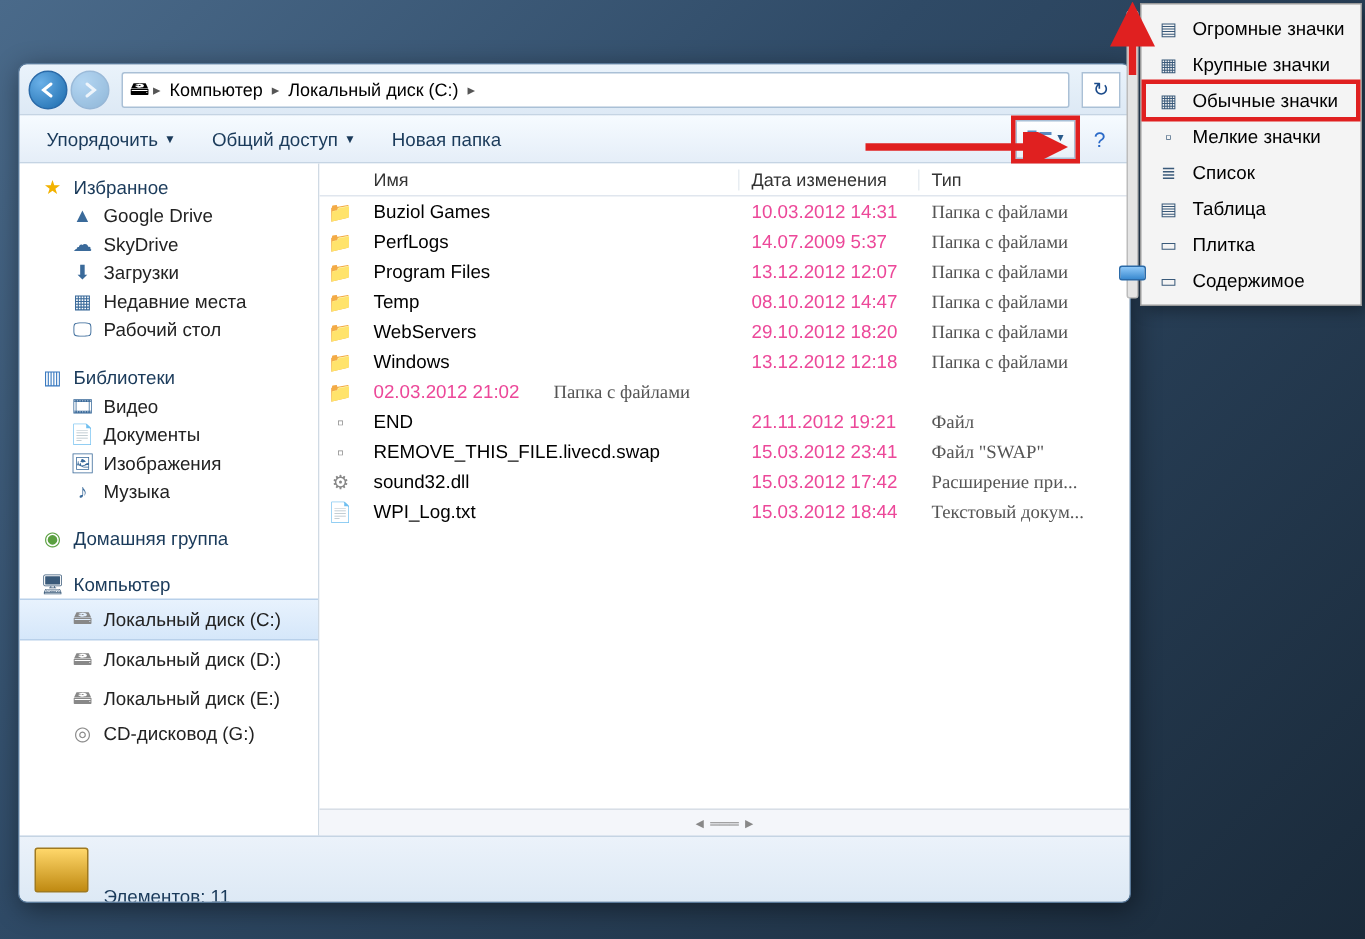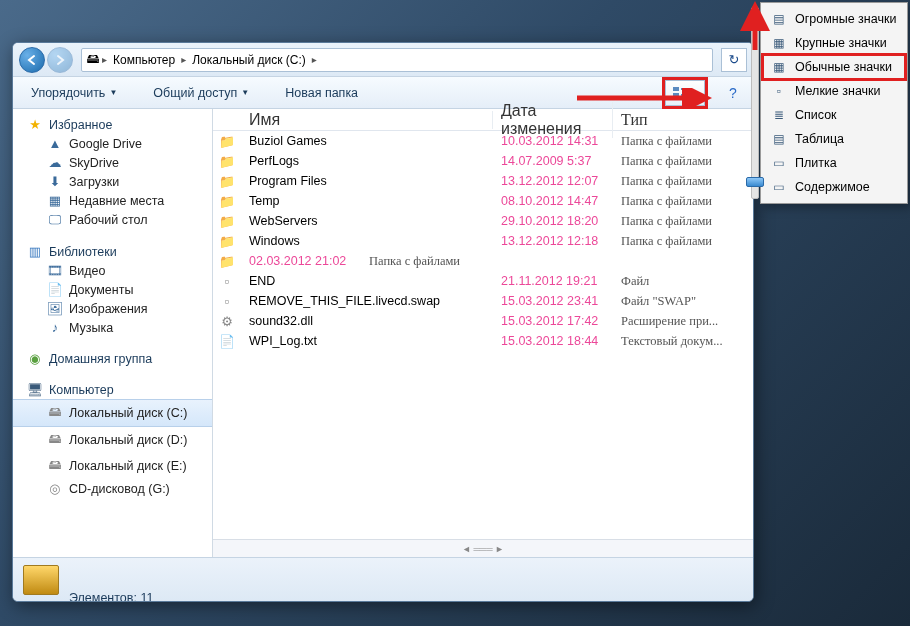--- a/index.html
+++ b/index.html
@@ -63,21 +63,21 @@
     font-size: 13px; color: #1a4a8a;
   }
   
   .toolbar {
     height: 32px;
     background: linear-gradient(#f6fbff, #e5eef8);
     border-bottom: 1px solid #c5d4e3;
     display: flex; align-items: center;
     padding: 0 8px;
     font-size: 12.5px; color: #1a3a5a;
-    gap: 16px;
+    gap: 4px;
   }
   .tb-item { padding: 4px 10px; border-radius: 2px; display:flex; align-items:center; gap:4px; }
   .tb-sep { flex:1; }
   .tb-views {
     width: 40px; height: 26px;
     border: 1px solid #aac0d6;
     background: linear-gradient(#fff,#e8f0f8);
     display:flex; align-items:center; justify-content:center;
     color:#2a5a8a; font-size:15px;
     position: relative;
@@ -109,28 +109,28 @@
   .ico { width:16px; display:inline-flex; justify-content:center; font-size:13px; }
   
   .main {
     flex:1; background:#fff;
     display:flex; flex-direction:column;
     min-width:0;
   }
   .cols {
     display:flex; height:22px;
     border-bottom:1px solid #e0e6ee;
-    font-size:16px; color:#333;
+    font-size:12px; color:#333;
     align-items:center;
   }
   .cols > div { padding:0 8px; border-right:1px solid #e8edf2; }
   .c-icon{ width:28px; border:none;}
   .c-name{ flex:1; min-width:0;}
   .c-date{ width:120px;}
-  .c-type{ width:140px;font-family:Liberation Serif, serif;}
+  .c-type{ width:140px;}
   .row {
     display:flex; height:20px;
     font-size:12.5px;
     align-items:center;
   }
   .row > div { padding:0 8px; white-space:nowrap; overflow:hidden; text-overflow:ellipsis; }
   .r-icon{ width:28px; display:flex; justify-content:center; font-size:13px;}
   .r-name{ flex:1; color:#000; min-width:0;}
   .r-date{ width:120px; color:#ec4899;}
   .r-type{ width:140px; color:#555;font-family:Liberation Serif, serif;}

